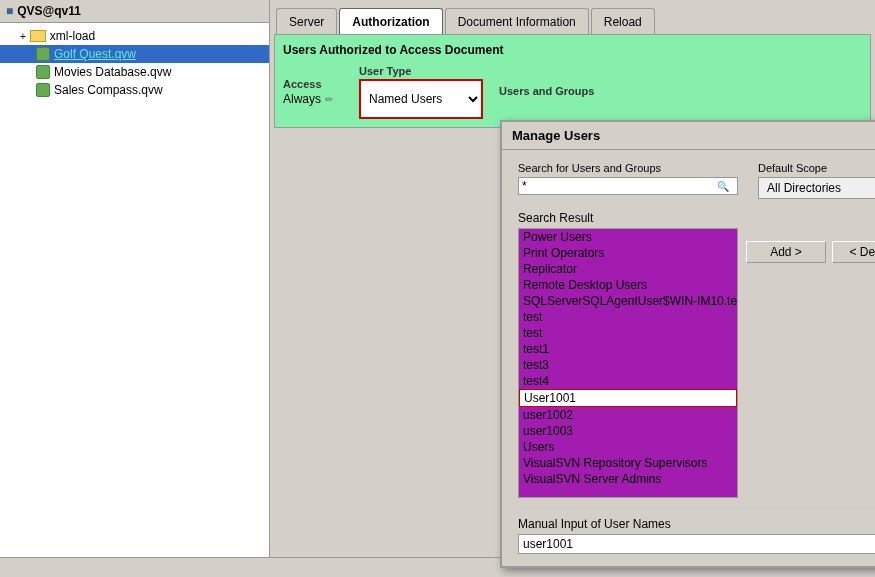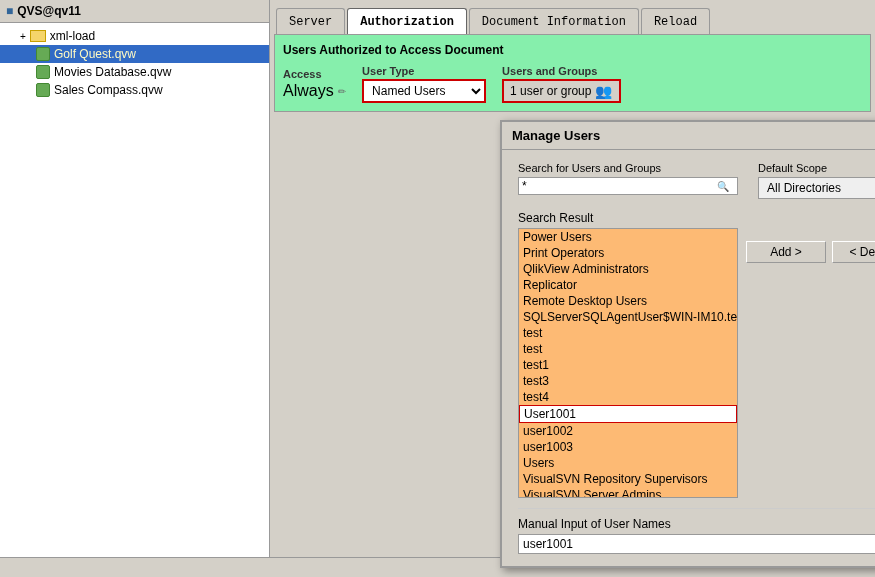--- a/index.html
+++ b/index.html
@@ -51,21 +51,22 @@
       padding: 2px 6px;
       display: flex;
       align-items: center;
       gap: 4px;
       cursor: pointer;
       white-space: nowrap;
     }
 
     .tree-item.selected {
       background: #316ac5;
-      color: #fef9c3;
+      color: #5eead4;
+      text-decoration: underline;
     }
 
     .indent1 { padding-left: 20px; }
     .indent2 { padding-left: 36px; }
 
     
     .content-area {
       position: absolute;
       left: 270px;
       top: 0;
@@ -74,21 +75,20 @@
       background: #d4d0c8;
     }
 
     
     .tab-bar {
       display: flex;
       align-items: flex-end;
       padding: 2px 6px 0;
       background: #d4d0c8;
       height: 34px;
-      font-family: Liberation Mono, monospace;
     }
 
     .tab {
       padding: 4px 12px;
       background: #d4d0c8;
       border: 1px solid #999;
       border-bottom: none;
       cursor: pointer;
       font-size: 12px;
       margin-right: 2px;
@@ -126,31 +126,31 @@
     }
 
     .col-header {
       font-size: 11px;
       font-weight: bold;
       color: #333;
       margin-bottom: 2px;
     }
 
     .access-label {
-      font-size: 16px;
+      font-size: 12px;
     }
 
     .user-type-select-wrapper {
       border: 2px solid #cc0000;
       display: inline-flex;
       align-items: center;
     }
 
     .user-type-select {
-      padding: 2px 4px;
+      padding: 10px 4px;
       font-size: 12px;
       border: none;
       background: #ffffff;
       outline: none;
       width: 120px;
     }
 
     .users-groups-btn {
       border: 2px solid #cc0000;
       background: #d4d0c8;
@@ -252,21 +252,21 @@
     .list-label {
       font-size: 12px;
       font-weight: normal;
       margin-bottom: 3px;
     }
 
     .list-box {
       width: 220px;
       height: 270px;
       border: 1px solid #999;
-      background: #fdba74;
+      background: #a21caf;
       overflow-y: auto;
       font-size: 12px;
     }
 
     .list-item {
       padding: 1px 4px;
       cursor: pointer;
       white-space: nowrap;
     }
 
@@ -424,24 +424,20 @@
           <div class="user-type-select-wrapper">
             <select class="user-type-select">
               <option>Named Users</option>
               <option>All Users</option>
             </select>
           </div>
         </div>
 
         <div>
           <div class="col-header">Users and Groups</div>
-          <div class="users-groups-btn">
-            <span>1 user or group</span>
-            <span style="font-size:14px;">👥</span>
-          </div>
         </div>
       </div>
     </div>
 
     <div class="modal-overlay">
       <div class="modal-title-bar">Manage Users</div>
       <div class="modal-body">
 
         <div class="modal-row">
           <div class="form-group">
@@ -460,21 +456,20 @@
           </div>
         </div>
 
         <div class="lists-area">
 
           <div class="list-section">
             <div class="list-label">Search Result</div>
             <div class="list-box">
               <div class="list-item">Power Users</div>
               <div class="list-item">Print Operators</div>
-              <div class="list-item">QlikView Administrators</div>
               <div class="list-item">Replicator</div>
               <div class="list-item">Remote Desktop Users</div>
               <div class="list-item">SQLServerSQLAgentUser$WIN-IM10.te</div>
               <div class="list-item">test</div>
               <div class="list-item">test</div>
               <div class="list-item">test1</div>
               <div class="list-item">test3</div>
               <div class="list-item">test4</div>
               <div class="list-item highlighted" style="border:1px solid #cc0000;">User1001</div>
               <div class="list-item">user1002</div>

